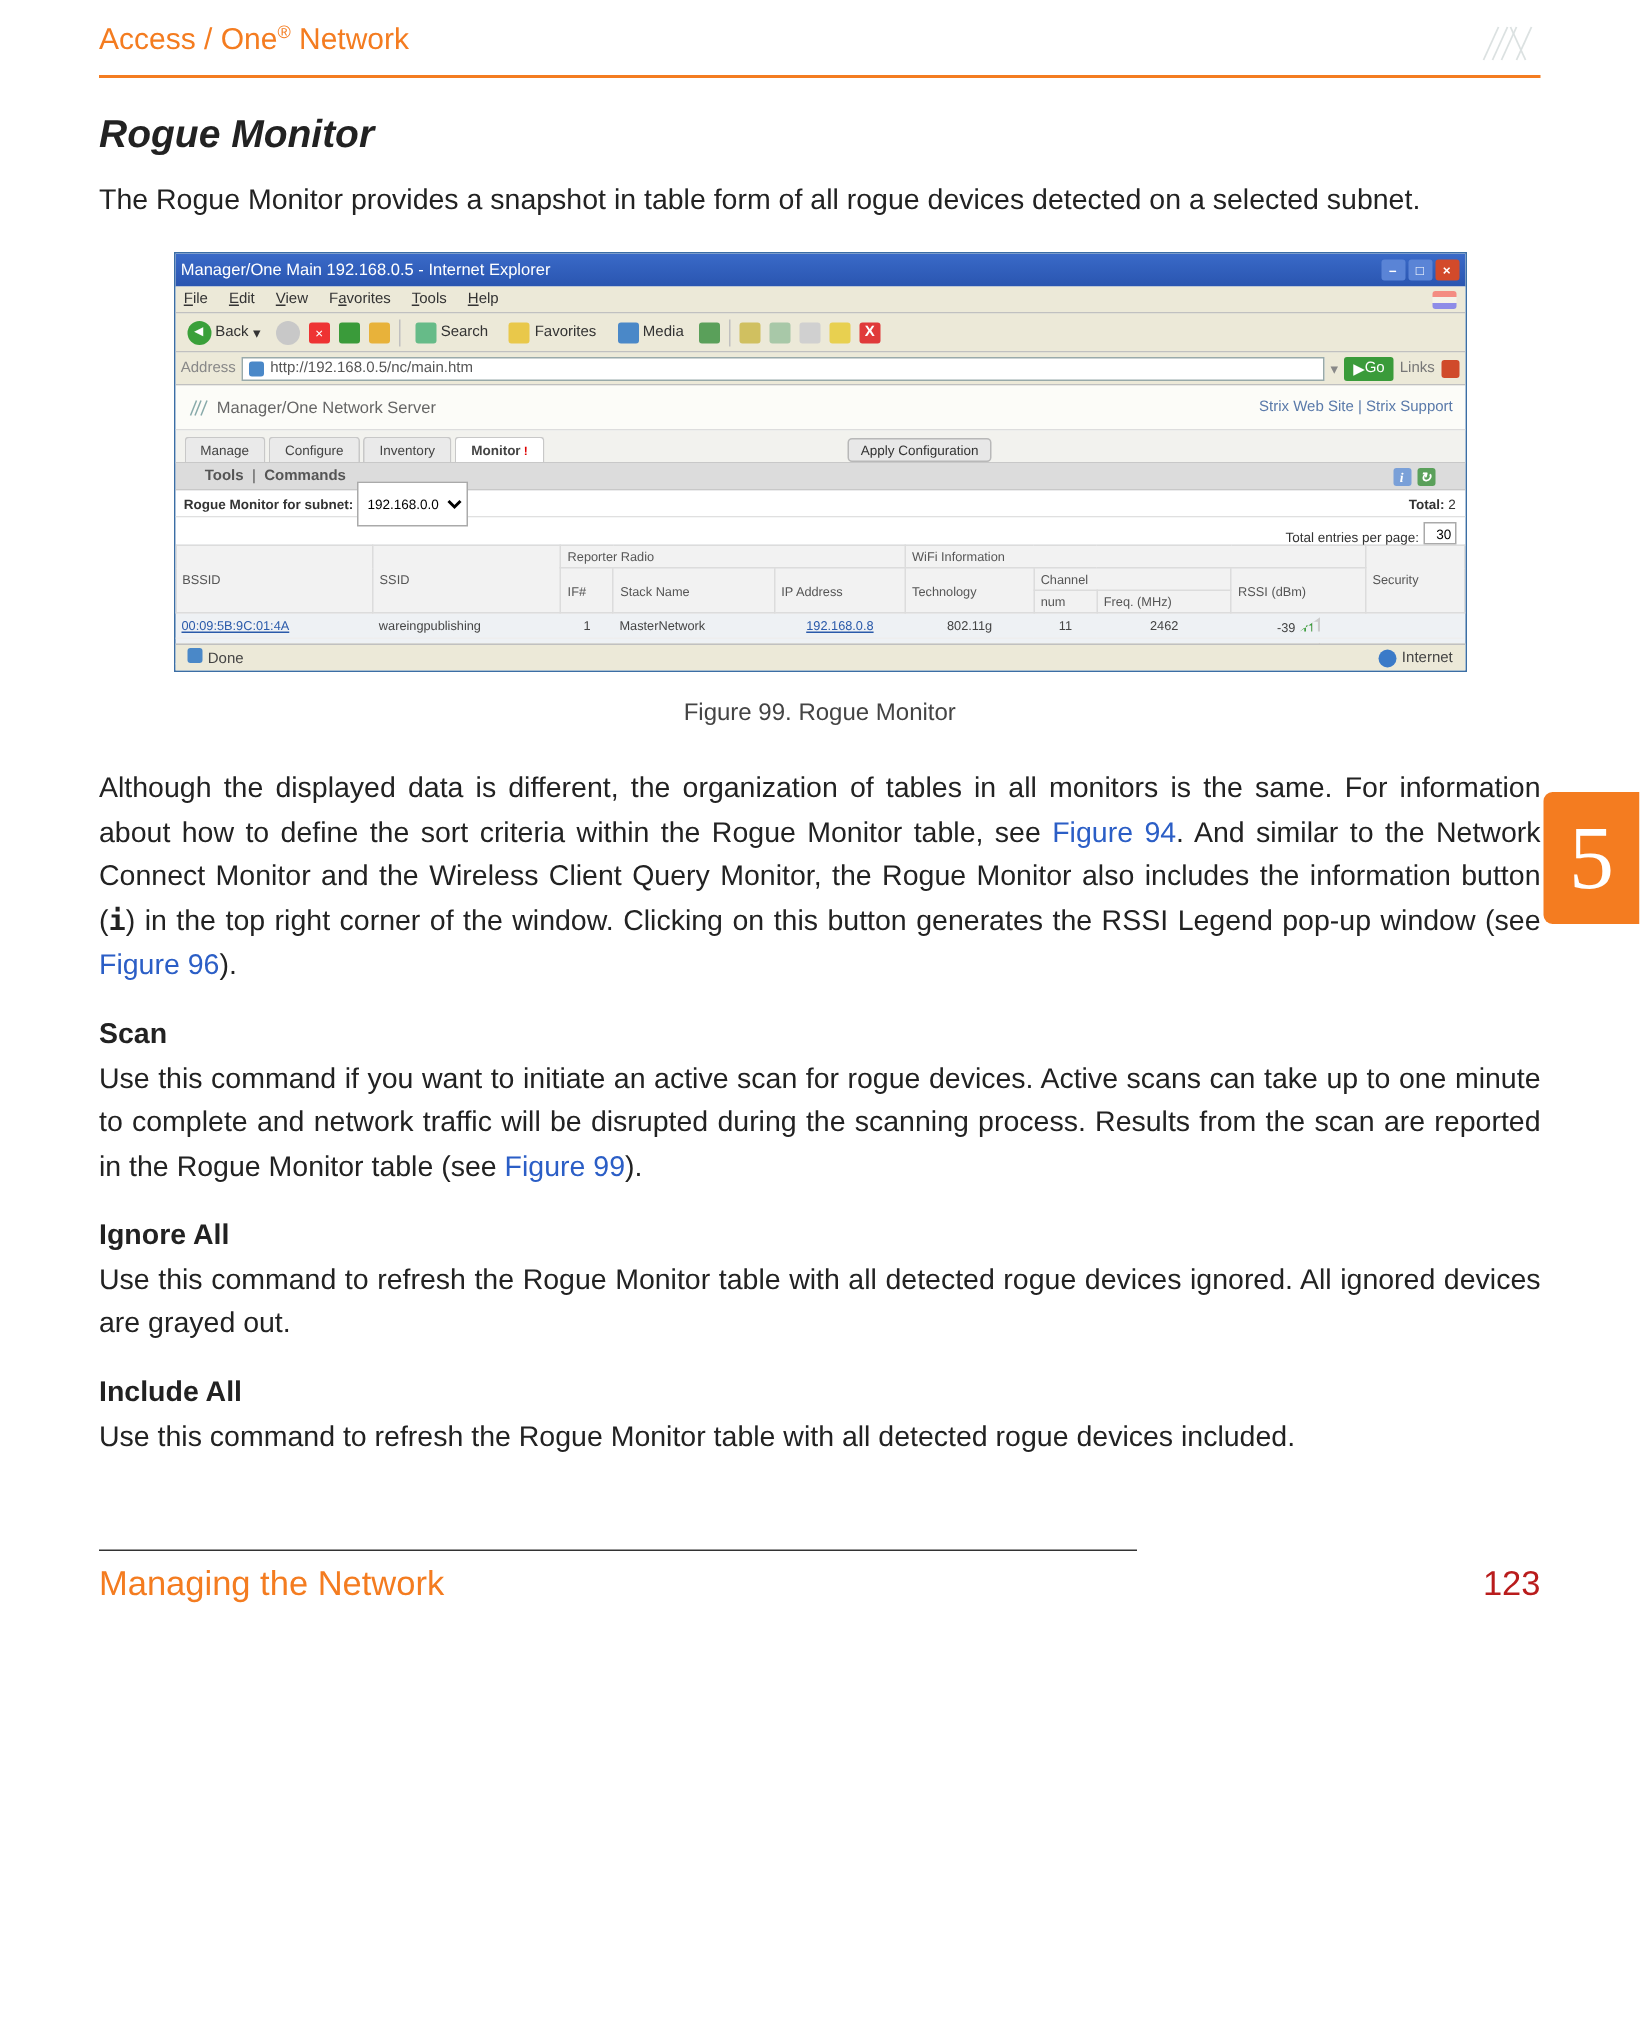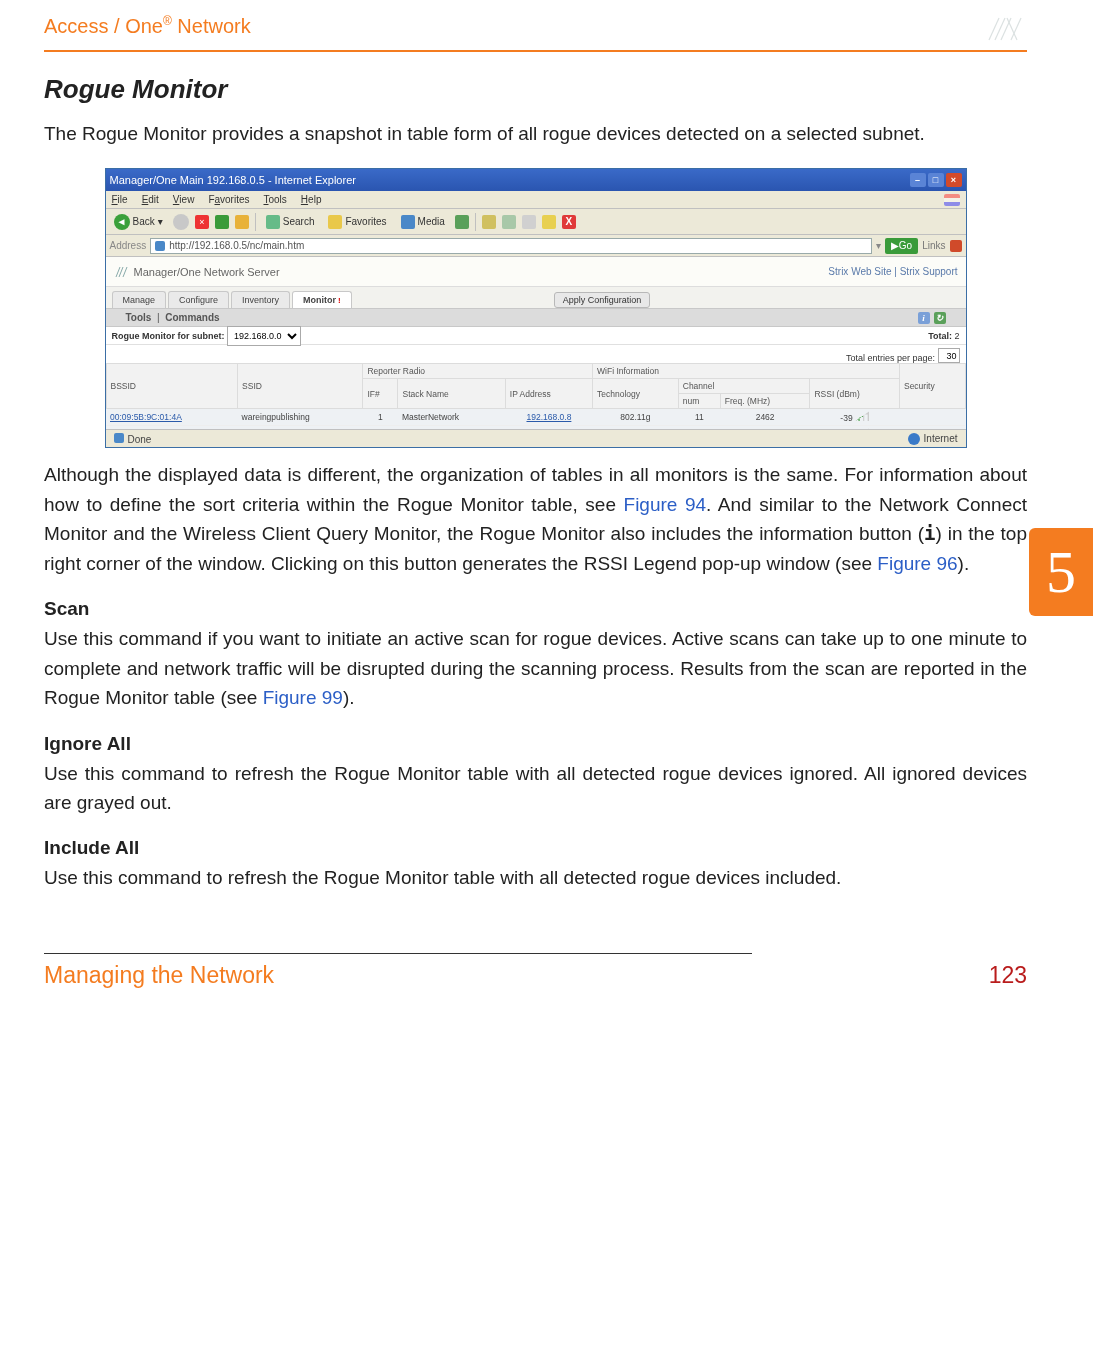--- a/index.html
+++ b/index.html
@@ -1,17 +1,17 @@
 <!DOCTYPE html>
 <html><head>
 <meta charset="utf-8">
 <style>
   * { box-sizing: border-box; margin: 0; padding: 0; }
   html, body { width: 1093px; background: #fff; font-family: "Trebuchet MS", "Segoe UI", sans-serif; color: #222; }
-  .page { width: 1093px; min-height: 1361px; padding: 14px 66px 0 44px; position: relative; }
+  .page { width: 1093px; min-height: 1361px; padding: 14px 66px 0 66px; position: relative; }
   .top-row { display: flex; justify-content: space-between; align-items: flex-start; }
   .product { font-size: 20px; color: #F47C20; }
   .product sup { font-size: 12px; vertical-align: super; }
   .logo-mark { width: 44px; height: 30px; opacity: 0.35; }
   .logo-mark svg { width: 100%; height: 100%; }
   hr.rule { border: none; border-top: 2px solid #F47C20; margin: 6px 0 22px 0; width: 100%; }
   .section-title { font-style: italic; font-weight: bold; font-size: 26px; color: #222; margin-bottom: 14px; font-family: "Trebuchet MS", sans-serif; }
   .body-text { font-size: 19px; line-height: 1.55; text-align: justify; margin-bottom: 20px; }
   .body-text a, .link { color: #2B5EC6; text-decoration: none; }
   .figure-wrap { text-align: center; margin: 16px 0 8px 0; }
@@ -52,21 +52,21 @@
   .tabrow { height: 22px; background: #f2f2ee; display: flex; align-items: flex-end; gap: 0; padding: 0 6px; border-bottom: 1px solid #c8c8c8; }
   .tab { font-size: 9px; padding: 3px 10px; background: #eaeaea; border: 1px solid #c8c8c8; border-bottom: none; border-radius: 3px 3px 0 0; margin-right: 2px; color: #444; }
   .tab.active { background: #fff; font-weight: bold; }
   .tab.alert::after { content: "!"; color: #d00; font-size: 8px; margin-left: 2px; font-weight: bold; }
   .applybtn { margin-left: 200px; background: #e8e8e8; border: 1px solid #b8b8b8; border-radius: 3px; font-size: 9px; padding: 2px 8px; color: #333; }
   .subbar { height: 18px; background: #dcdcdc; display: flex; align-items: center; gap: 12px; padding: 0 20px; font-size: 10px; color: #555; border-bottom: 1px solid #c8c8c8; justify-content: space-between; }
   .subbar-right { display:flex; gap:4px; align-items:center;}
   .chip { width: 12px; height: 12px; background: #7aa0d8; border-radius: 2px; display:flex;align-items:center;justify-content:center;color:#fff;font-size:9px;font-style:italic;font-weight:bold;font-family:serif;}
   .chip.ref{background:#5aa05a;}
   .filterrow { height: 18px; background: #fff; display: flex; align-items: center; padding: 0 6px; font-size: 9px; color: #333; border-bottom: 1px solid #e0e0e0; justify-content: space-between; }
-  .sel { border: 1px solid #aaa; height: 20px; font-size: 9px; padding: 0 2px; background: #fff; }
+  .sel { border: 1px solid #aaa; height: 30px; font-size: 9px; padding: 0 2px; background: #fff; }
   .tpp { border: 1px solid #aaa; width: 22px; height: 15px; font-size: 9px; text-align: right; padding-right: 2px; background:#fff; }
   .datatable { width: 100%; border-collapse: collapse; font-size: 8.5px; color: #444; }
   .datatable th { background: #f2f2f2; border: 1px solid #dcdcdc; padding: 2px 4px; font-weight: normal; color: #555; }
   .datatable td { border-bottom: 1px solid #eee; padding: 2px 4px; text-align: center; }
   .datatable td.l { text-align: left; }
   .datatable a { color: #2a5aaa; text-decoration: underline; }
   .sigbar { display:inline-block; width:14px; height:10px; background: linear-gradient(to right, #3a9b3a 0 30%, #3a9b3a 30% 60%, #ccc 60% 100%); clip-path: polygon(0 100%, 25% 70%, 25% 100%, 33% 100%, 33% 55%, 58% 55%, 58% 100%, 66% 100%, 66% 30%, 90% 30%, 90% 100%, 100% 100%, 100% 0, 0 100%); }
   .statusb { position:absolute; left:0; right:0; bottom:0; height:18px; background:#ece9d8; border-top:1px solid #c0c0c0; display:flex; align-items:center; justify-content:space-between; padding:0 8px; font-size:10px; color:#444; }
   .globe{width:12px;height:12px;background:#3a7ac8;border-radius:50%;margin-right:4px;display:inline-block;vertical-align:middle;}
   .fig-caption { text-align: center; font-family: Arial, Helvetica, sans-serif; font-size: 16px; color: #444; margin: 14px 0 26px 0; }
@@ -248,20 +248,21 @@
           </tr>
         </tbody>
       </table>
       <div class="statusb">
         <span><span style="width:10px;height:10px;background:#4a88c8;border-radius:2px;display:inline-block;margin-right:4px;"></span><span>Done</span></span>
         <span><span class="globe"></span><span>Internet</span></span>
       </div>
     </div>
   </div>
 
+  <div class="fig-caption">Figure 99. Rogue Monitor</div>
 
   <div class="body-text">
     <span>Although the displayed data is different, the organization of tables in all monitors is the same. For information about how to define the sort criteria within the Rogue Monitor table, see </span><a class="link">Figure 94</a><span>. And similar to the Network Connect Monitor and the Wireless Client Query Monitor, the Rogue Monitor also includes the information button (</span><b style="font-family:monospace;">i</b><span>) in the top right corner of the window. Clicking on this button generates the RSSI Legend pop-up window (see </span><a class="link">Figure 96</a><span>).</span>
   </div>
 
   <div class="sub-h">Scan</div>
   <div class="body-text">
     <span>Use this command if you want to initiate an active scan for rogue devices. Active scans can take up to one minute to complete and network traffic will be disrupted during the scanning process. Results from the scan are reported in the Rogue Monitor table (see </span><a class="link">Figure 99</a><span>).</span>
   </div>
 

